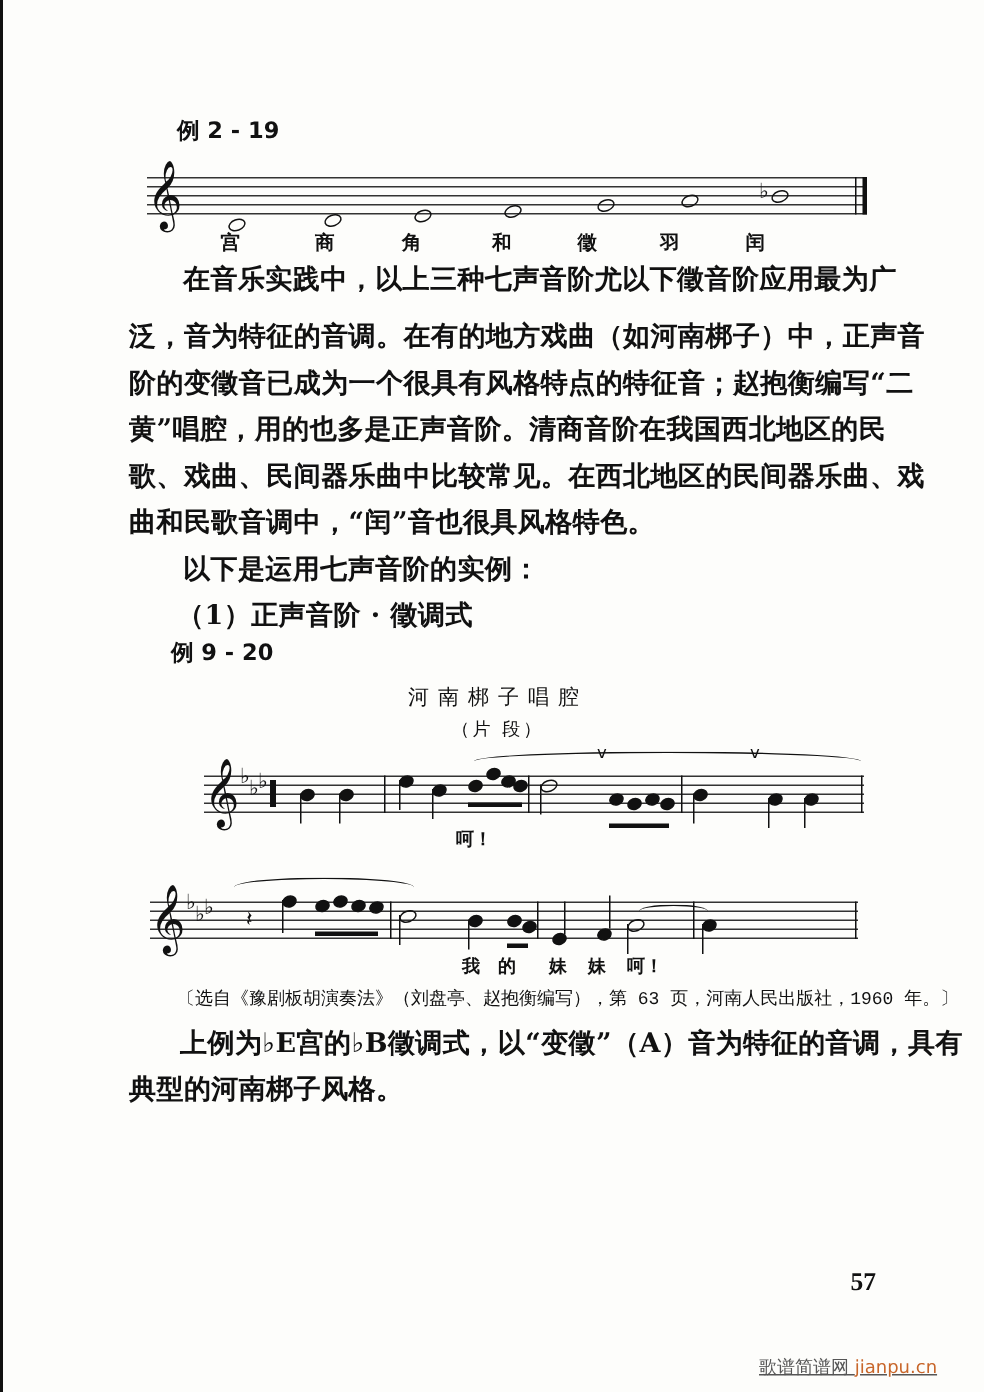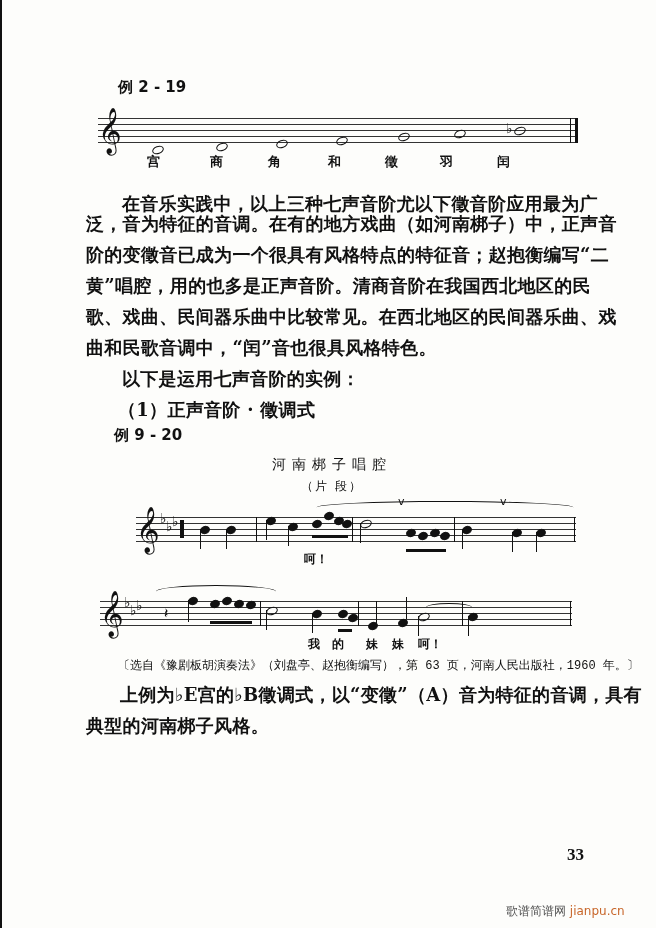--- a/index.html
+++ b/index.html
@@ -18,21 +18,21 @@
   .clef { position: absolute; font-family: "DejaVu Sans", sans-serif; font-size: 40px; line-height: 40px; color: #111; }
   .note { position: absolute; width: 10px; height: 6px; border: 1.5px solid #111; border-radius: 50%; transform: rotate(-20deg); background: transparent; }
   .note.filled { background: #111; width: 8px; height: 6px; }
   .stem { position: absolute; width: 1.2px; background: #111; }
   .barline { position: absolute; width: 1.2px; background: #111; }
   .scale-name { position: absolute; font-size: 13px; font-weight: bold; font-family: "DejaVu Sans", sans-serif; }
   .lyric { position: absolute; font-size: 12px; font-weight: bold; font-family: "DejaVu Sans", sans-serif; }
   .center-title { position: absolute; left: 0; width: 656px; text-align: center; font-size: 14px; letter-spacing: 6px; }
   .citation { font-size: 12px; font-weight: normal; white-space: nowrap; font-family: Liberation Mono, monospace; }
   .page-number { font-family: "Liberation Serif", serif; font-weight: bold; font-size: 17px; }
-  .watermark { font-size: 12px; color: #555; white-space: nowrap; }
+  .watermark { font-size: 12px; color: #555; white-space: nowrap; text-decoration: underline; }
   .watermark .url { color: #c8662a; font-family: "DejaVu Sans", sans-serif; }
   .slur { position: absolute; border-top: 1.5px solid #111; border-radius: 50% 50% 0 0; height: 12px; }
   .breath { position: absolute; font-size: 11px; font-family: "DejaVu Sans", sans-serif; }
   .flat { position: absolute; font-family: "DejaVu Sans", sans-serif; font-size: 14px; line-height: 14px; }
   .beam { position: absolute; height: 2.5px; background: #111; }
 </style>
 </head>
 <body>
 
 <div class="left-border"></div>
@@ -59,21 +59,21 @@
 </div>
 
 <div class="scale-name" style="left:147px; top:153px;">宫</div>
 <div class="scale-name" style="left:210px; top:153px;">商</div>
 <div class="scale-name" style="left:268px; top:153px;">角</div>
 <div class="scale-name" style="left:328px; top:153px;">和</div>
 <div class="scale-name" style="left:385px; top:153px;">徵</div>
 <div class="scale-name" style="left:440px; top:153px;">羽</div>
 <div class="scale-name" style="left:497px; top:153px;">闰</div>
 
-<div class="abs body-line" style="left:122px; top:192px;">在音乐实践中，以上三种七声音阶尤以下徵音阶应用最为广</div>
+<div class="abs body-line" style="left:122px; top:174px;">在音乐实践中，以上三种七声音阶尤以下徵音阶应用最为广</div>
 <div class="abs body-line" style="left:86px; top:212px;">泛，音为特征的音调。在有的地方戏曲（如河南梆子）中，正声音</div>
 <div class="abs body-line" style="left:86px; top:243px;">阶的变徵音已成为一个很具有风格特点的特征音；赵抱衡编写“二</div>
 <div class="abs body-line" style="left:86px; top:274px;">黄”唱腔，用的也多是正声音阶。清商音阶在我国西北地区的民</div>
 <div class="abs body-line" style="left:86px; top:305px;">歌、戏曲、民间器乐曲中比较常见。在西北地区的民间器乐曲、戏</div>
 <div class="abs body-line" style="left:86px; top:336px;">曲和民歌音调中，“闰”音也很具风格特色。</div>
 
 <div class="abs body-line" style="left:122px; top:367px;">以下是运用七声音阶的实例：</div>
 <div class="abs body-line" style="left:118px; top:398px;">（1）正声音阶 · 徵调式</div>
 
 <div class="abs example-label" style="left:114px; top:426px;">例 9 - 20</div>
@@ -171,17 +171,17 @@
 <div class="lyric" style="left:332px; top:636px;">的</div>
 <div class="lyric" style="left:366px; top:636px;">妹</div>
 <div class="lyric" style="left:392px; top:636px;">妹</div>
 <div class="lyric" style="left:418px; top:636px;">呵！</div>
 
 <div class="abs citation" style="left:118px; top:657px;">〔选自《豫剧板胡演奏法》（刘盘亭、赵抱衡编写），第 63 页，河南人民出版社，1960 年。〕</div>
 
 <div class="abs body-line" style="left:120px; top:683px;">上例为♭E宫的♭B徵调式，以“变徵”（A）音为特征的音调，具有</div>
 <div class="abs body-line" style="left:86px; top:714px;">典型的河南梆子风格。</div>
 
-<div class="abs page-number" style="left:567px; top:845px;">33</div>
+<div class="abs page-number" style="left:567px; top:845px;">57</div>
 <div class="abs watermark" style="left:506px; top:903px;">
   <span>歌谱简谱网</span>
   <span class="url">jianpu.cn</span>
 </div>
 
 </body></html>

